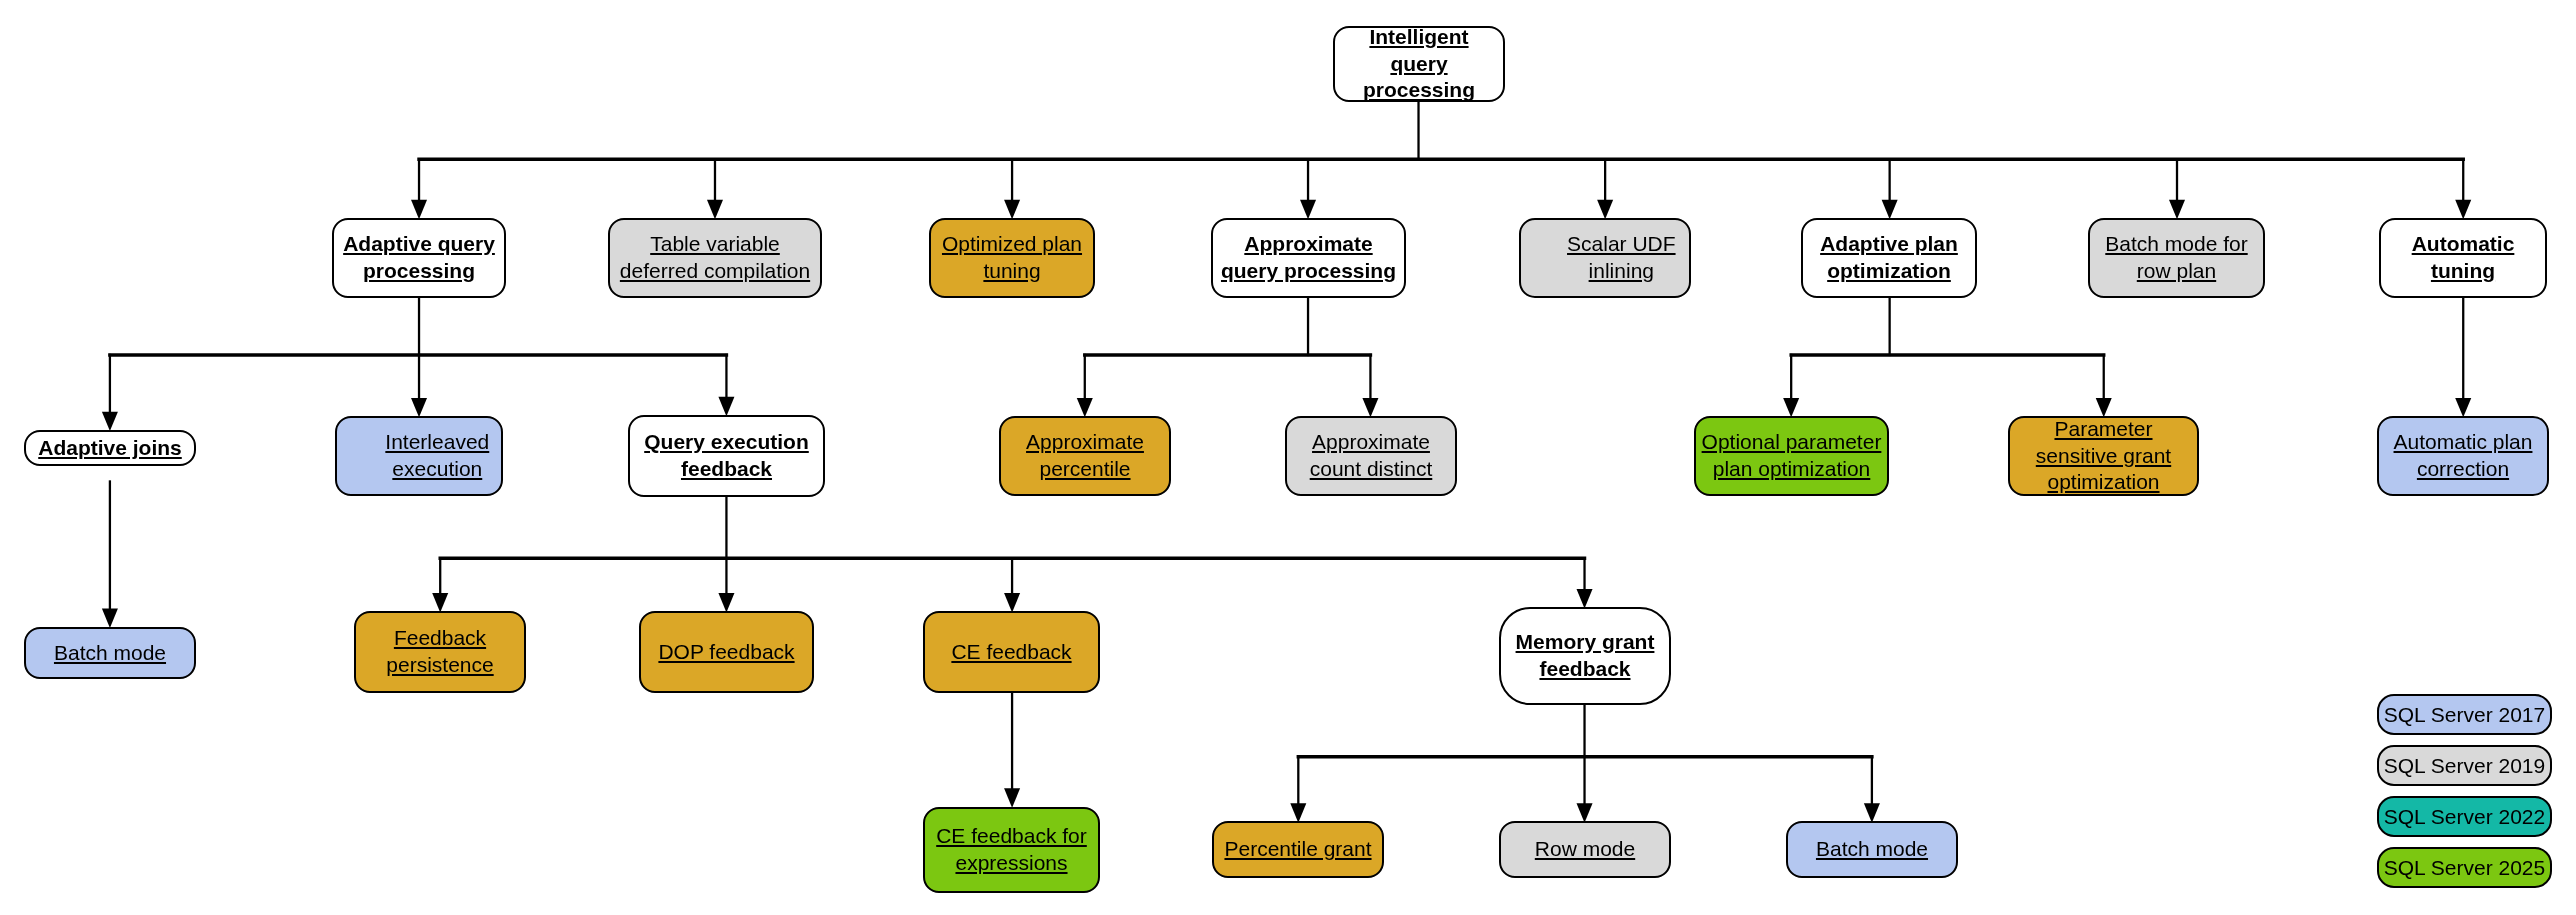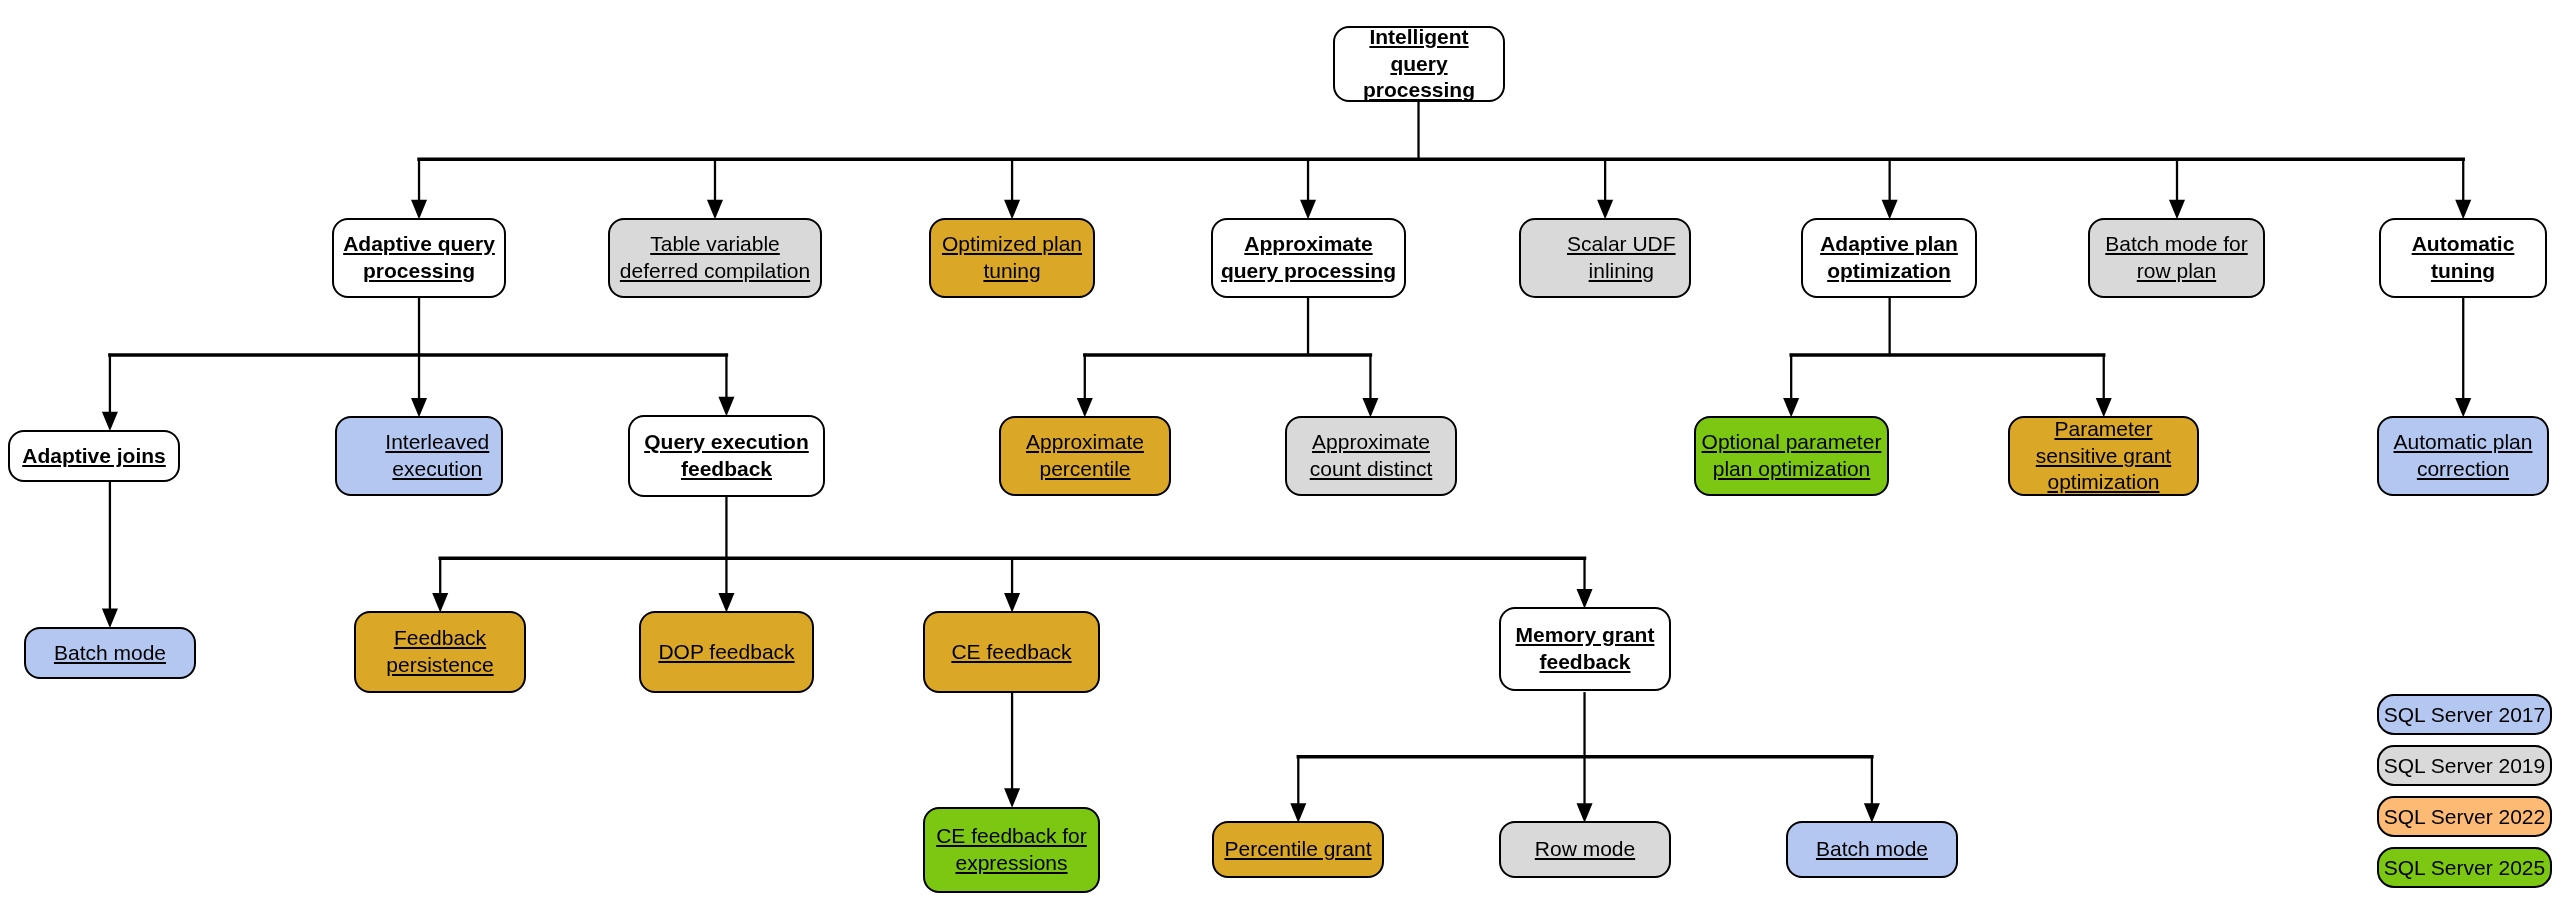--- a/index.html
+++ b/index.html
@@ -119,38 +119,38 @@
   <div id="node-layer">
       <div class="node bold root" style="left: 1333px; top: 26px; width: 172px; height: 76px; background: rgb(255, 255, 255);">Intelligent query processing</div>
       <div class="node bold" style="left: 332px; top: 218px; width: 174px; height: 80px; background: rgb(255, 255, 255);">Adaptive query processing</div>
       <div class="node" style="left: 608px; top: 218px; width: 214px; height: 80px; background: rgb(217, 217, 217);">Table variable deferred compilation</div>
       <div class="node" style="left: 929px; top: 218px; width: 166px; height: 80px; background: rgb(219, 167, 39);">Optimized plan tuning</div>
       <div class="node bold" style="left: 1211px; top: 218px; width: 195px; height: 80px; background: rgb(255, 255, 255);">Approximate query processing</div>
       <div class="node" style="left: 1519px; top: 218px; width: 172px; height: 80px; background: rgb(217, 217, 217); padding-left: 36px;">Scalar UDF inlining</div>
       <div class="node bold" style="left: 1801px; top: 218px; width: 176px; height: 80px; background: rgb(255, 255, 255);">Adaptive plan optimization</div>
       <div class="node" style="left: 2088px; top: 218px; width: 177px; height: 80px; background: rgb(217, 217, 217);">Batch mode for row plan</div>
       <div class="node bold" style="left: 2379px; top: 218px; width: 168px; height: 80px; background: rgb(255, 255, 255);">Automatic tuning</div>
-      <div class="node bold" style="left: 8px; top: 430px; width: 172px; height: 52px; background: rgb(255, 255, 255);">Adaptive joins</div>
+      <div class="node bold" style="left: 24px; top: 430px; width: 172px; height: 36px; background: rgb(255, 255, 255);">Adaptive joins</div>
       <div class="node" style="left: 335px; top: 416px; width: 168px; height: 80px; background: rgb(180, 199, 240); padding-left: 40px;">Interleaved execution</div>
       <div class="node bold" style="left: 628px; top: 415px; width: 197px; height: 82px; background: rgb(255, 255, 255);">Query execution feedback</div>
       <div class="node" style="left: 999px; top: 416px; width: 172px; height: 80px; background: rgb(219, 167, 39);">Approximate percentile</div>
       <div class="node" style="left: 1285px; top: 416px; width: 172px; height: 80px; background: rgb(217, 217, 217);">Approximate count distinct</div>
       <div class="node" style="left: 1694px; top: 416px; width: 195px; height: 80px; background: rgb(124, 199, 17);">Optional parameter plan optimization</div>
       <div class="node" style="left: 2008px; top: 416px; width: 191px; height: 80px; background: rgb(219, 167, 39);">Parameter sensitive grant optimization</div>
       <div class="node" style="left: 2377px; top: 416px; width: 172px; height: 80px; background: rgb(180, 199, 240);">Automatic plan correction</div>
       <div class="node" style="left: 24px; top: 627px; width: 172px; height: 52px; background: rgb(180, 199, 240);">Batch mode</div>
       <div class="node" style="left: 354px; top: 611px; width: 172px; height: 82px; background: rgb(219, 167, 39);">Feedback persistence</div>
       <div class="node" style="left: 639px; top: 611px; width: 175px; height: 82px; background: rgb(219, 167, 39);">DOP feedback</div>
       <div class="node" style="left: 923px; top: 611px; width: 177px; height: 82px; background: rgb(219, 167, 39);">CE feedback</div>
-      <div class="node bold" style="left: 1499px; top: 607px; width: 172px; height: 84px; background: rgb(255, 255, 255);">Memory grant feedback</div>
+      <div class="node bold" style="left: 1499px; top: 607px; width: 172px; height: 98px; background: rgb(255, 255, 255); border-radius: 31px;">Memory grant feedback</div>
       <div class="node" style="left: 923px; top: 807px; width: 177px; height: 86px; background: rgb(124, 199, 17);">CE feedback for expressions</div>
       <div class="node" style="left: 1212px; top: 821px; width: 172px; height: 57px; background: rgb(219, 167, 39);">Percentile grant</div>
       <div class="node" style="left: 1499px; top: 821px; width: 172px; height: 57px; background: rgb(217, 217, 217);">Row mode</div>
       <div class="node" style="left: 1786px; top: 821px; width: 172px; height: 57px; background: rgb(180, 199, 240);">Batch mode</div>
     </div>
   <div id="legend-layer">
       <div class="legend-pill" style="left: 2377px; top: 694px; width: 175px; height: 41px; background: rgb(180, 199, 240);">SQL Server 2017</div>
       <div class="legend-pill" style="left: 2377px; top: 745px; width: 175px; height: 41px; background: rgb(217, 217, 217);">SQL Server 2019</div>
-      <div class="legend-pill" style="left: 2377px; top: 796px; width: 175px; height: 41px; background: #fdba74;">SQL Server 2022</div>
+      <div class="legend-pill" style="left: 2377px; top: 796px; width: 175px; height: 41px; background: #14b8a6;">SQL Server 2022</div>
       <div class="legend-pill" style="left: 2377px; top: 847px; width: 175px; height: 41px; background: rgb(124, 199, 17);">SQL Server 2025</div>
     </div>
 </div>
 
 
 </body></html>

